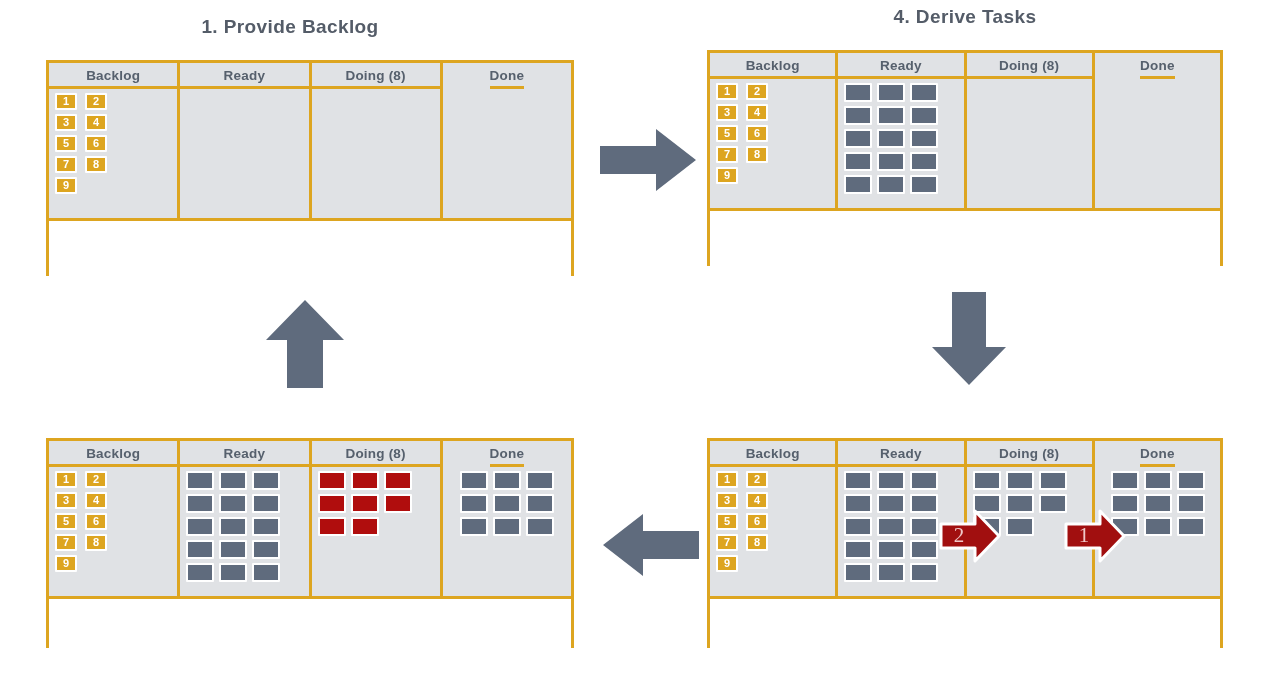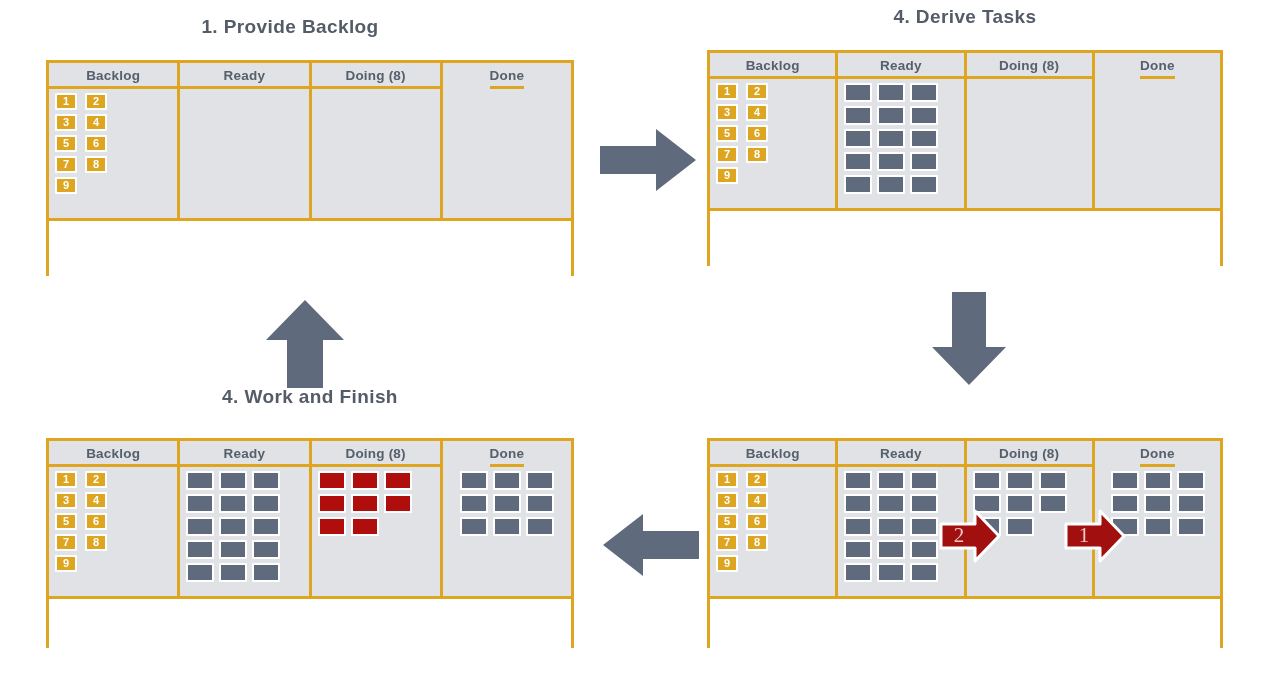--- a/index.html
+++ b/index.html
@@ -332,21 +332,20 @@
       <path d="M2 16 L36 16 L36 3 L60 28 L36 53 L36 40 L2 40 Z" fill="#a10f0f" stroke="#ffffff" stroke-width="3" stroke-linejoin="round"></path>
     </svg>
     <div class="ra-label">1</div>
   </div>
 
   <div class="leg" style="left:0px; top:161px; height:49px;"></div>
   <div class="leg" style="left:513px; top:161px; height:49px;"></div>
 </div>
 
 <div class="panel" style="left:46px; top:386px; width:528px; height:262px;">
-  <div class="panel-title">4. Work and Finish</div>
   <div class="board" style="top:52px; width:528px; height:161px;">
     <div class="board-inner">
       <div class="column">
         <div class="col-header">Backlog</div>
         <div class="col-body">
           <div class="backlog-grid">
             <div class="bcard">1</div>
             <div class="bcard">2</div>
             <div class="bcard">3</div>
             <div class="bcard">4</div>

